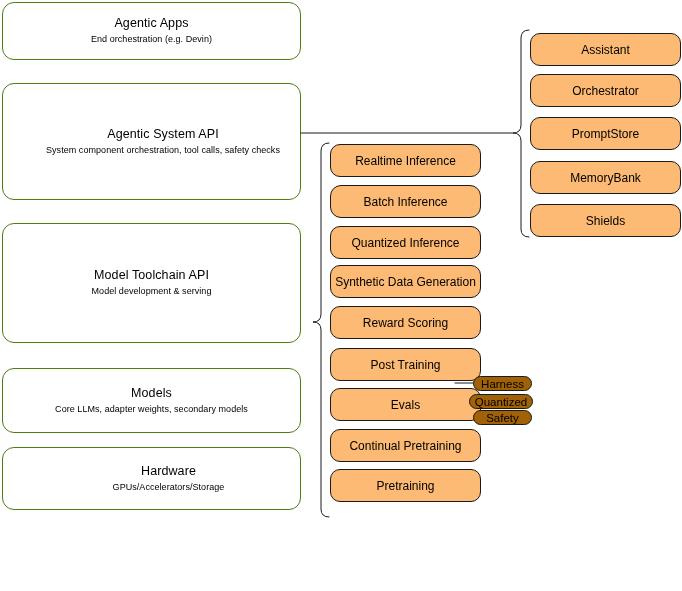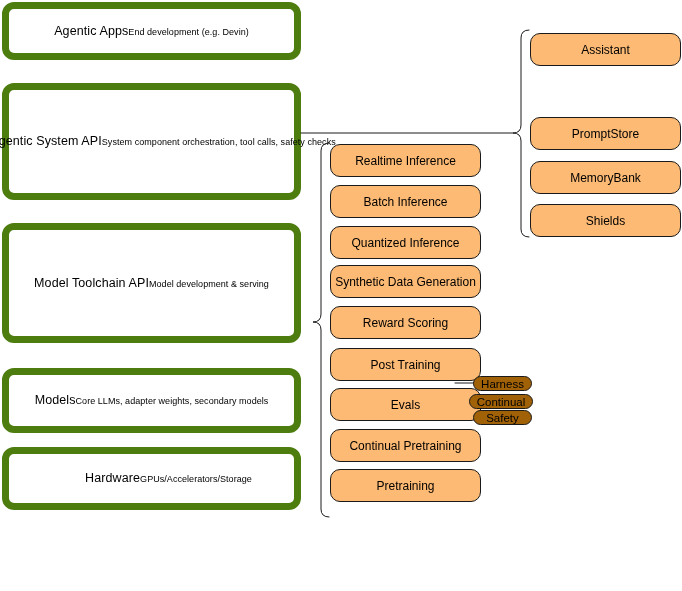--- a/index.html
+++ b/index.html
@@ -16,25 +16,25 @@
     width: 682px;
     height: 591px;
     background: #ffffff;
     overflow: hidden;
   }
 
   
   .box {
     position: absolute;
     box-sizing: border-box;
-    border: 7px solid #4d7c0f;
+    border: 1px solid #4d7c0f;
     border-radius: 12px;
     background: #ffffff;
     display: flex;
-    flex-direction: row;
+    flex-direction: column;
     align-items: center;
     justify-content: center;
     text-align: center;
     color: #000000;
   }
   .box .title {
     font-size: 12.5px;
     line-height: 15px;
     letter-spacing: .1px;
     white-space: nowrap;
@@ -100,21 +100,21 @@
     stroke-linejoin: round;
   }
 </style>
 </head>
 <body>
 
 <div id="canvas">
 
   <div class="box layer" style="top:2px;height:58px;">
     <div class="title">Agentic Apps</div>
-    <div class="subtitle">End development (e.g. Devin)</div>
+    <div class="subtitle">End orchestration (e.g. Devin)</div>
   </div>
 
   <div class="box layer" style="top:83px;height:117px;padding-left:23px;">
     <div class="title">Agentic System API</div>
     <div class="subtitle">System component orchestration, tool calls, safety checks</div>
   </div>
 
   <div class="box layer" style="top:223px;height:120px;">
     <div class="title">Model Toolchain API</div>
     <div class="subtitle">Model development &amp; serving</div>
@@ -144,21 +144,21 @@
   </svg>
 
   <svg class="conn" style="left:0;top:0;width:682px;height:591px;">
     <line x1="455" y1="383" x2="476" y2="383"></line>
     <line x1="455" y1="416" x2="476" y2="416"></line>
   </svg>
 
   <div class="chip mid" style="top:144px;">
     <span>Realtime Inference</span>
   </div>
-  <div class="chip mid" style="top:185px;">
+  <div class="chip mid" style="top:185px;border-radius:11px;">
     <span>Batch Inference</span>
   </div>
   <div class="chip mid" style="top:265px;">
     <span>Synthetic Data Generation</span>
   </div>
   <div class="chip mid" style="top:226px;">
     <span>Quantized Inference</span>
   </div>
   <div class="chip mid" style="top:306px;">
     <span>Reward Scoring</span>
@@ -173,29 +173,32 @@
     <span>Continual Pretraining</span>
   </div>
   <div class="chip mid" style="top:469px;">
     <span>Pretraining</span>
   </div>
 
   <div class="pill" style="left:473px;top:376px;width:59px;height:15px;">
     <span>Harness</span>
   </div>
   <div class="pill" style="left:469px;top:394px;width:64px;height:15px;">
-    <span>Continual</span>
+    <span>Quantized</span>
   </div>
   <div class="pill" style="left:473px;top:410px;width:59px;height:15px;">
     <span>Safety</span>
   </div>
 
   <div class="chip right" style="top:33px;">
     <span>Assistant</span>
   </div>
+  <div class="chip right" style="top:74px;">
+    <span>Orchestrator</span>
+  </div>
   <div class="chip right" style="top:117px;">
     <span>PromptStore</span>
   </div>
   <div class="chip right" style="top:161px;">
     <span>MemoryBank</span>
   </div>
   <div class="chip right" style="top:204px;">
     <span>Shields</span>
   </div>
 

